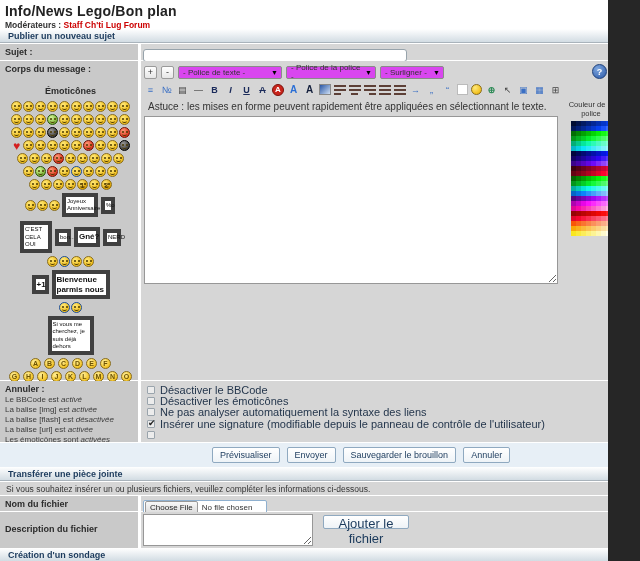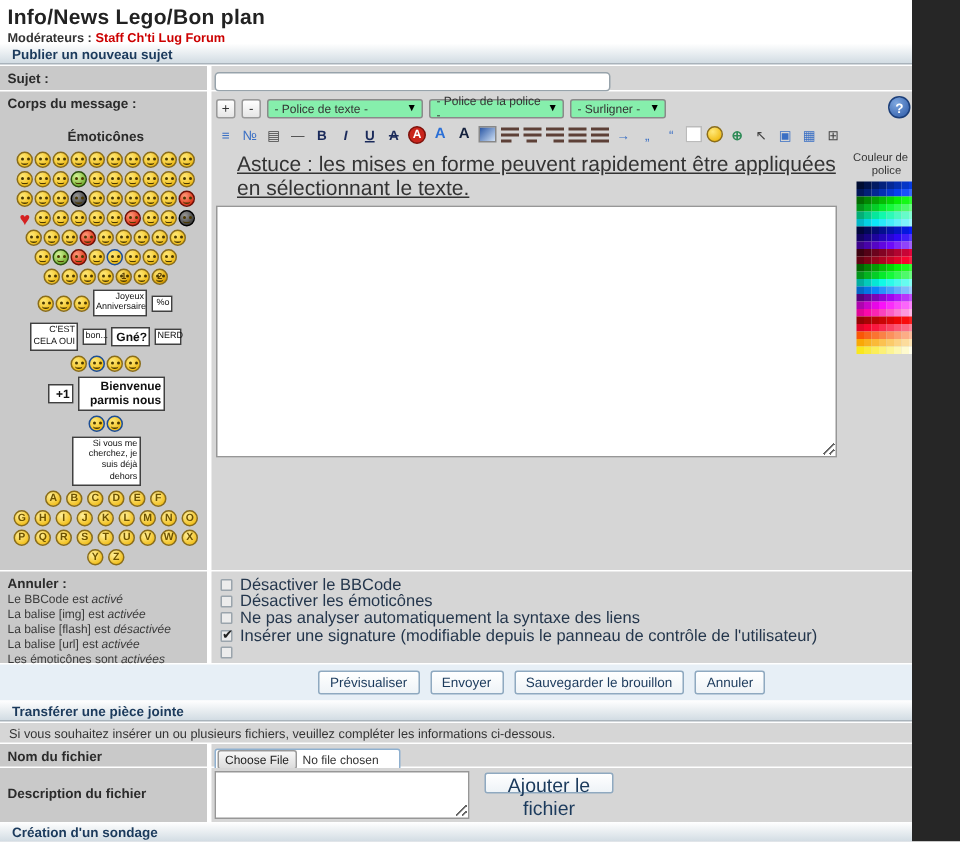--- a/index.html
+++ b/index.html
@@ -40,34 +40,34 @@
        top:3px;left:2px;box-shadow:4px 0 0 #4a3800;}
   .smiley::after{content:"";position:absolute;width:5px;height:3px;border-bottom:1px solid #4a3800;
        border-radius:50%;top:4px;left:2px;}
   .smiley.v-r{background:radial-gradient(circle at 35% 30%,#ff9a7a,#e03a1e 70%,#8a1608);border-color:#701005;}
   .smiley.v-g{background:radial-gradient(circle at 35% 30%,#d6f59a,#7fb83a 70%,#3d6d12);border-color:#2c520c;}
   .smiley.v-b{background:radial-gradient(circle at 35% 30%,#bcd7ff,#5a8fd6 70%,#1d4e94;);border-color:#1d4e94;}
   .smiley.v-k{background:radial-gradient(circle at 35% 30%,#999,#444 70%,#111);border-color:#000;}
   .smiley.v-1,.smiley.v-2{background:radial-gradient(circle at 35% 30%,#ffe97a,#e0a400 70%,#9a6d00);}
   .smiley.v-h{background:none;border:none;color:#d42020;font-size:12px;}
   .smiley.v-h::before,.smiley.v-h::after{display:none;}
-  .sign{display:inline-block;box-sizing:border-box;background:#fff;border:1px solid #404040;color:#111;
-       font-size:6px;line-height:1.2;padding:1px;text-align:right;margin:1px;}
+  .sign{display:inline-block;box-sizing:border-box;background:#fff;border:4px solid #404040;color:#111;
+       font-size:6px;line-height:1.2;padding:1px;text-align:left;margin:1px;}
   .sign.big{font-size:8px;font-weight:bold;}
   .coin{width:11px;height:11px;border-radius:50%;box-sizing:border-box;display:inline-flex;
        align-items:center;justify-content:center;font-size:7px;font-weight:bold;color:#6d5200;
        background:radial-gradient(circle at 35% 30%,#ffef9a,#f2c01e 75%,#b8860b);border:1px solid #8a6d1a;margin:0 1px;}
   .emo-more{text-align:center;font-weight:bold;font-size:8px;color:#1b3a5c;margin:6px 0 2px 0;cursor:pointer;}
 
   .body-cell{padding:2px 3px;}
   .toolbar1{display:flex;align-items:center;gap:4px;height:16px;padding-top:1px;}
   .tb-btn{width:13px;height:13px;box-sizing:border-box;background:linear-gradient(#fff,#e6e6e6);
        border:1px solid #9a9a9a;border-radius:2px;font-size:9px;display:inline-flex;align-items:center;
        justify-content:center;color:#333;}
-  .dd{height:13px;box-sizing:border-box;background:#86efac;border:1px solid #8a8a8a;border-radius:2px;
+  .dd{height:13px;box-sizing:border-box;background:#d946ef;border:1px solid #8a8a8a;border-radius:2px;
        font-size:8px;color:#333;display:inline-flex;align-items:center;justify-content:space-between;
        padding:0 3px 0 4px;}
   .dd-font{width:104px;}.dd-size{width:90px;}.dd-high{width:64px;}
   .dd .arrow{font-size:7px;color:#000;margin-left:4px;}
   .toolbar2{display:flex;align-items:center;gap:3px;height:15px;margin-top:2px;}
   .ic{width:13px;height:13px;display:inline-flex;align-items:center;justify-content:center;
        font-size:9px;color:#444;box-sizing:border-box;}
   .ic-blue{color:#3a6fc4;}
   .ic-bold{font-weight:bold;color:#1a2a5a;}
   .ic-italic{font-style:italic;font-weight:bold;color:#1a2a5a;}
@@ -86,21 +86,21 @@
   .bars-justify{background-size:100% 2px,100% 2px,100% 2px;}
   .ic-white{width:11px;height:11px;background:#fff;border:1px solid #bbb;}
   .ic-smiley{width:11px;height:11px;border-radius:50%;border:1px solid #8a6d1a;
        background:radial-gradient(circle at 35% 30%,#ffe97a,#f2c01e 70%,#c79608);}
   .ic-green{color:#2e8b57;font-weight:bold;}
   .help{position:absolute;top:3px;right:10px;width:13px;height:13px;border-radius:50%;
        background:radial-gradient(circle at 35% 30%,#7fa8e0,#2a57a5);color:#fff;font-size:9px;
        font-weight:bold;display:flex;align-items:center;justify-content:center;border:1px solid #1c3f7a;}
   .lower{display:flex;margin-top:1px;}
   .left-col{width:420px;}
-  .tip{font-size:14px;color:#333;margin:3px 0 4px 14px;text-decoration:underline;}
+  .tip{font-size:10px;color:#333;margin:3px 0 4px 4px;}
   .msg-area{width:414px;height:168px;background:#fff;border:1px solid #979797;font-size:10px;box-sizing:border-box;}
   .palette-col{width:46px;margin-left:4px;text-align:center;}
   .palette-label{font-size:7.5px;color:#333;line-height:1.2;margin-top:2px;}
   .palette{display:inline-block;margin-top:3px;}
   .pal-row{display:flex;height:5px;}
   .pal-cell{width:5px;height:5px;display:inline-block;}
 
   
   .row-options{height:61px;}
   .opt-line{font-size:8px;color:#3a3a3a;margin-top:1px;}

